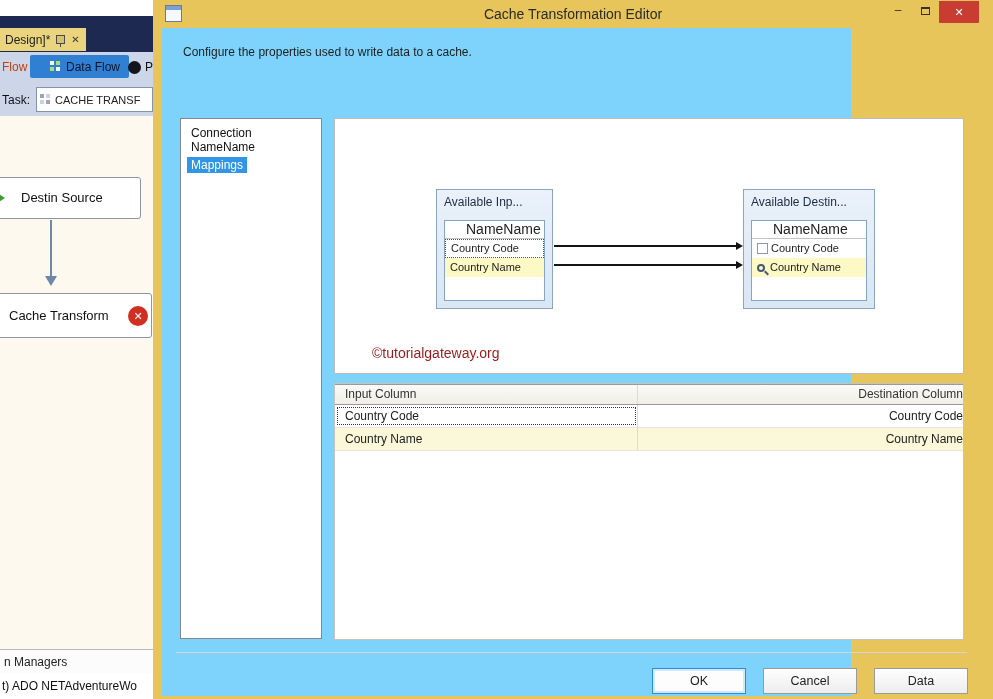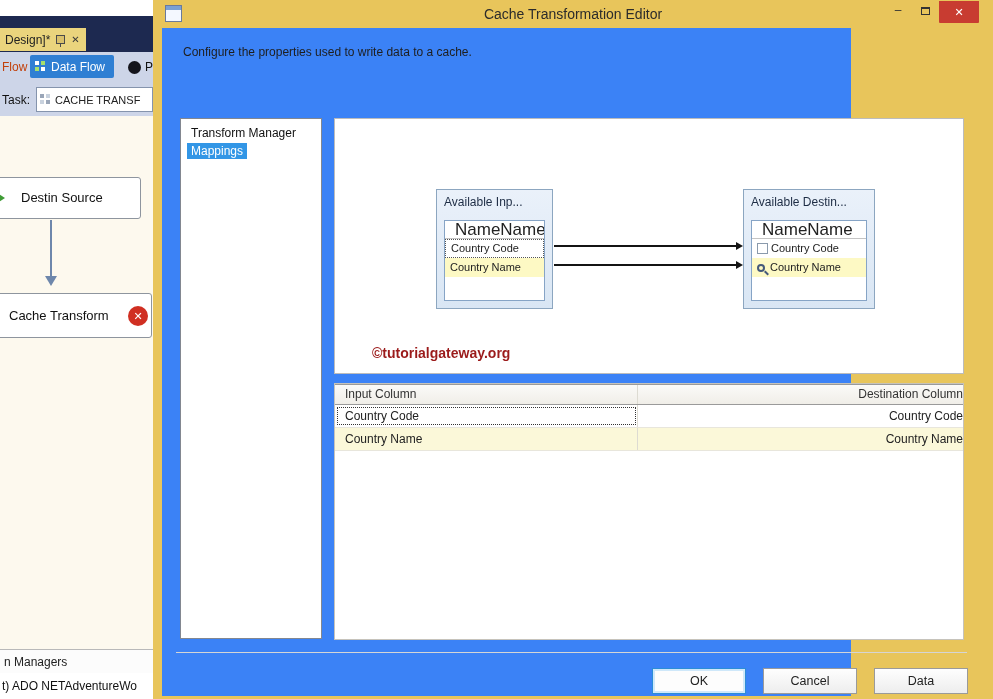--- a/index.html
+++ b/index.html
@@ -10,21 +10,21 @@
   .vs{position:absolute;left:0;top:16px;width:153px;height:699px;background:#cdd5e8;}
   .vs-top{position:absolute;left:0;top:0;width:153px;height:36px;background:#1d2950;}
   .vs-tab{position:absolute;left:0;top:12px;width:86px;height:23px;background:#ead47d;
           display:flex;align-items:center;font-size:12px;color:#222;padding-left:5px;box-sizing:border-box;}
   .vs-tab .pin{width:7px;height:7px;border:1px solid #4a4a4a;background:#d9c06a;margin-left:6px;position:relative;}
   .vs-tab .pin::after{content:"";position:absolute;left:3px;top:8px;width:1px;height:3px;background:#4a4a4a;}
   .vs-tab .tclose{margin-left:6px;font-size:10px;color:#3a3a3a;line-height:1;}
   .vs-toolbar{position:absolute;left:0;top:36px;width:153px;height:31px;background:#cdd5e8;}
   .flow-label{position:absolute;left:2px;top:8px;font-size:12px;color:#c2410c;}
   .df-chip{position:absolute;left:30px;top:3px;height:23px;background:#2f7fd3;border-radius:2px;
-           display:flex;align-items:center;padding:0 9px 0 5px;color:#ffffff;font-size:12px;gap:5px;}
+           display:flex;align-items:center;padding:0 9px 0 20px;color:#0f172a;font-size:12px;gap:5px;}
   .grid-ic{width:11px;height:11px;flex:none;
      background:linear-gradient(#fff,#fff) 0 0/4px 4px no-repeat,
                 linear-gradient(#a6e06e,#a6e06e) 6px 0/4px 4px no-repeat,
                 linear-gradient(#a6e06e,#a6e06e) 0 6px/4px 4px no-repeat,
                 linear-gradient(#fff,#fff) 6px 6px/4px 4px no-repeat;}
   .dot-ic{position:absolute;left:128px;top:9px;width:13px;height:13px;border-radius:50%;background:#14141c;}
   .p-label{position:absolute;left:145px;top:8px;font-size:12px;color:#111;}
   .vs-taskrow{position:absolute;left:0;top:67px;width:153px;height:33px;background:#cdd5e8;}
   .task-label{position:absolute;left:2px;top:10px;font-size:12px;color:#111;}
   .task-combo{position:absolute;left:36px;top:4px;width:117px;height:25px;background:#fff;border:1px solid #8594ad;
@@ -58,50 +58,50 @@
   .dlg-title{position:absolute;left:0;right:0;top:0;height:28px;line-height:28px;text-align:center;
              font-size:14px;color:#2b2b2b;}
   .dlg-icon{position:absolute;left:12px;top:5px;width:17px;height:17px;background:#f4f8ff;border:1px solid #6a7a9c;box-sizing:border-box;}
   .dlg-icon::before{content:"";display:block;height:4px;background:#7aa0d4;}
   .wc{position:absolute;top:1px;height:22px;text-align:center;font-size:12px;color:#333;cursor:default;}
   .wc-min{left:735px;width:20px;line-height:18px;}
   .wc-max{left:762px;width:20px;}
   .wc-max .sq{display:inline-block;margin-top:6px;width:9px;height:8px;border:1px solid #333;border-top-width:2px;box-sizing:border-box;}
   .wc-close{left:786px;width:40px;background:#c83c31;color:#fff;line-height:22px;font-size:11px;border-radius:0 0 1px 1px;}
 
-  .dlg-body{position:absolute;left:9px;top:28px;width:689px;height:668px;background:#3b82f6;}
+  .dlg-body{position:absolute;left:9px;top:28px;width:689px;height:668px;background:#7dd3fc;}
   .dlg-desc{position:absolute;left:21px;top:17px;font-size:12px;color:#1e1e1e;}
 
   .nav-box{position:absolute;left:18px;top:90px;width:142px;height:521px;border:1px solid #828790;box-sizing:border-box;background:#fff;}
   .nav-item{font-size:12px;color:#111;margin:6px 0 0 6px;padding:1px 4px;display:inline-block;}
   .nav-item.sel{background:#3296e6;color:#fff;margin-top:2px;}
   .nav-box .navline{display:block;}
 
   .canvas{position:absolute;left:172px;top:90px;width:630px;height:256px;border:1px solid #bcbcbc;box-sizing:border-box;background:#fff;}
 
   .map-box{position:absolute;width:117px;height:120px;border:1px solid #8ca6c0;background:linear-gradient(#eaf1fa,#d9e6f4);box-sizing:border-box;}
   .map-box.inbox{left:101px;top:70px;}
   .map-box.destbox{left:408px;top:70px;width:132px;}
   .map-title{font-size:12px;color:#1d2c44;padding:5px 11px 0 7px;white-space:nowrap;overflow:hidden;}
   .map-list{position:absolute;left:7px;right:7px;top:30px;bottom:7px;background:#fff;border:1px solid #86a4c6;box-sizing:border-box;overflow:hidden;}
-  .name-hdr{position:relative;height:17px;line-height:17px;font-size:17px;color:#222;padding-left:10px;border-bottom:1px solid #c4c4c4;background:#fff;}
+  .name-hdr{position:relative;height:17px;line-height:17px;font-size:14px;color:#222;padding-left:21px;border-bottom:1px solid #c4c4c4;background:#fff;}
   .map-row{height:19px;line-height:17px;font-size:11px;color:#222;padding-left:5px;box-sizing:border-box;display:flex;align-items:center;gap:3px;white-space:nowrap;overflow:hidden;}
   .map-row.focus{border:1px dotted #555;}
   .map-row.yellow{background:#fdf9c4;}
   .cbx{width:9px;height:9px;border:1px solid #8a9aac;background:#fff;flex:none;}
   .mag{position:relative;width:8px;height:8px;border:2px solid #44597a;border-radius:50%;flex:none;box-sizing:border-box;margin-right:2px;}
   .mag::after{content:"";position:absolute;width:5px;height:2px;background:#44597a;transform:rotate(45deg);left:5px;top:6px;}
 
   .arrow{position:absolute;height:2px;background:#141414;}
   .arrow .head{position:absolute;right:-7px;top:-3px;width:0;height:0;
                border-top:4px solid transparent;border-bottom:4px solid transparent;border-left:7px solid #141414;}
   .arrow1{left:219px;top:126px;width:182px;}
   .arrow2{left:219px;top:145px;width:182px;}
 
-  .watermark{position:absolute;left:37px;top:226px;font-size:14px;font-weight:bold;color:#9b1b1b;}
+  .watermark{position:absolute;left:37px;top:226px;font-size:14px;font-weight:normal;color:#9b1b1b;}
 
   .grid{position:absolute;left:172px;top:355px;width:630px;height:257px;border:1px solid #c6c3bb;box-sizing:border-box;background:#fff;}
   .grid-hdr{display:flex;height:21px;background:linear-gradient(#fbfaf8,#f0eee8);border-top:1px solid #9a9a9a;border-bottom:1px solid #9a9a9a;box-sizing:border-box;}
   .grid-hdr .c1,.grid-row .c1{width:303px;box-sizing:border-box;border-right:1px solid #dddbd2;padding-left:10px;}
   .grid-hdr .c2,.grid-row .c2{flex:1;padding-left:10px;box-sizing:border-box;text-align:right;}
   .grid-hdr div{font-size:12px;color:#333;line-height:19px;}
   .grid-row{display:flex;height:23px;border-bottom:1px solid #e8e6dc;box-sizing:border-box;}
   .grid-row div{font-size:12px;color:#222;line-height:22px;}
   .grid-row.yellow{background:#fbf8d9;}
   .cell-focus{outline:1px dotted #333;outline-offset:-3px;}
@@ -175,21 +175,21 @@
       <div class="wc wc-min">–</div>
       <div class="wc wc-max"><span class="sq"></span></div>
       <div class="wc wc-close">✕</div>
     </div>
 
     <div class="dlg-body">
 
       <div class="dlg-desc">Configure the properties used to write data to a cache.</div>
 
       <div class="nav-box">
-        <span class="navline"><span class="nav-item">Transform Manager</span></span>
+        <span class="navline"><span class="nav-item">Connection NameName</span></span>
         <span class="navline"><span class="nav-item sel">Mappings</span></span>
       </div>
 
       <div class="canvas">
 
         <div class="map-box inbox">
           <div class="map-title">Available Inp...</div>
           <div class="map-list">
             <div class="name-hdr">NameName</div>
             <div class="map-row focus">

